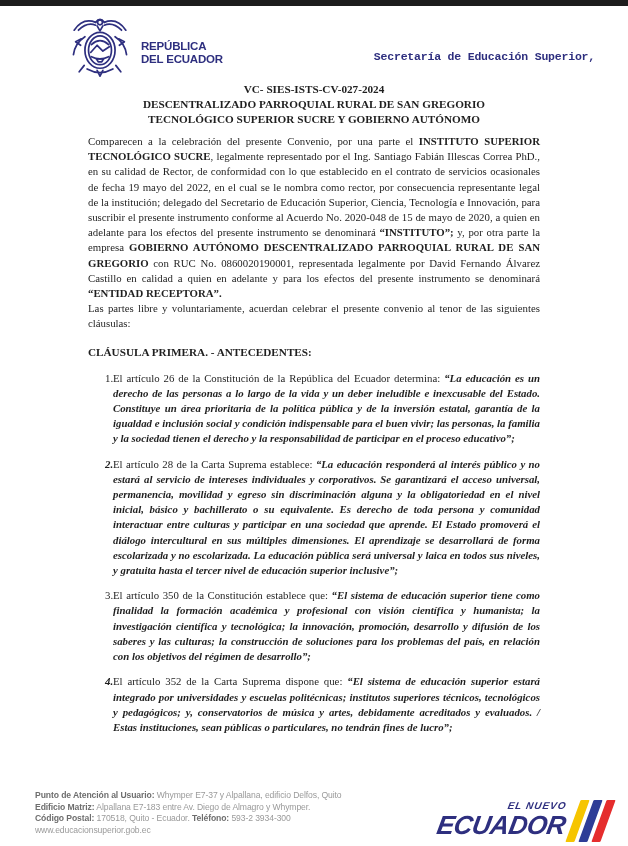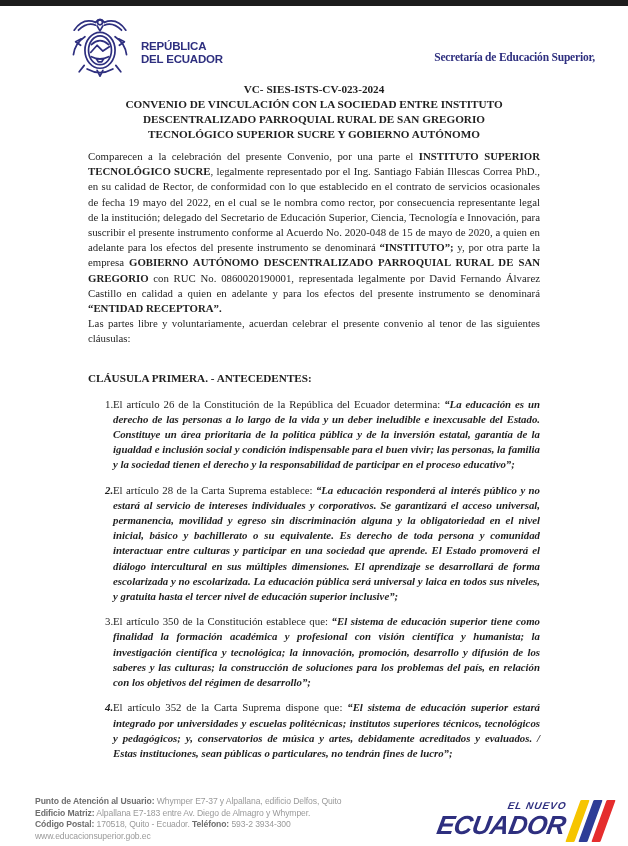--- a/index.html
+++ b/index.html
@@ -35,21 +35,21 @@
   .brand-text {
     font-family: "Liberation Sans", sans-serif;
     font-weight: bold;
     font-size: 11.5px;
     line-height: 13px;
     color: #2e2f7f;
     letter-spacing: -0.2px;
     margin-top: 14px;
   }
   .secretaria {
-    font-family: Liberation Serif, serif;
+    font-family: Liberation Mono, monospace;
     font-weight: bold;
     font-size: 11.5px;
     line-height: 14px;
     color: #2e2f7f;
     text-align: right;
     letter-spacing: -0.2px;
     margin-top: 22px;
   }
   
   .content {
@@ -66,21 +66,21 @@
   .para {
     font-size: 10.8px;
     line-height: 15.2px;
     text-align: justify;
   }
   .intro { margin-top: 7px; }
   .clause-heading {
     font-weight: bold;
     font-size: 11.2px;
     line-height: 15px;
-    margin-top: 24px;
+    margin-top: 13px;
   }
   .clause-list {
     list-style: none;
     margin-top: 11px;
   }
   .clause-item {
     display: flex;
     margin-bottom: 10px;
   }
   .clause-item .marker {
@@ -97,21 +97,21 @@
     text-align: justify;
   }
   .b { font-weight: bold; }
   .i { font-style: italic; font-weight: bold; }
   
   .footer {
     position: absolute;
     left: 35px; right: 16px; bottom: 4px;
     display: flex;
     justify-content: space-between;
-    align-items: flex-end;
+    align-items: flex-start;
   }
   .contact {
     font-family: "Liberation Sans", sans-serif;
     font-size: 8.6px;
     line-height: 11.5px;
     color: #9a9a9a;
     letter-spacing: -0.1px;
   }
   .contact .b { color: #6e6e6e; }
   .ne-logo {
@@ -192,22 +192,21 @@
         <div>REPÚBLICA</div>
         <div>DEL ECUADOR</div>
       </div>
     </div>
     <div class="secretaria">
       <div>Secretaría de Educación Superior,</div>
     </div>
   </header>
 
   <main class="content">
-    <div class="doc-title">VC- SIES-ISTS-CV-023-2024</div>
-    <div class="doc-title">CONVENIO DE VINCULACIÓN CON LA SOCIEDAD ENTRE INSTITUTO</div>
+    <div class="doc-title">VC- SIES-ISTS-CV-027-2024</div>
     <div class="doc-title">DESCENTRALIZADO PARROQUIAL RURAL DE SAN GREGORIO</div>
     <div class="doc-title">TECNOLÓGICO SUPERIOR SUCRE Y GOBIERNO AUTÓNOMO</div>
 
     <p class="para intro"><span>Comparecen a la celebración del presente Convenio, por una parte el </span><span class="b">INSTITUTO SUPERIOR TECNOLÓGICO SUCRE</span><span>, legalmente representado por el Ing. Santiago Fabián Illescas Correa PhD., en su calidad de Rector, de conformidad con lo que establecido en el contrato de servicios ocasionales de fecha 19 mayo del 2022, en el cual se le nombra como rector, por consecuencia representante legal de la institución; delegado del Secretario de Educación Superior, Ciencia, Tecnología e Innovación, para suscribir el presente instrumento conforme al Acuerdo No. 2020-048 de 15 de mayo de 2020, a quien en adelante para los efectos del presente instrumento se denominará </span><span class="b">“INSTITUTO”;</span><span> y, por otra parte la empresa </span><span class="b">GOBIERNO AUTÓNOMO DESCENTRALIZADO PARROQUIAL RURAL DE SAN GREGORIO</span><span> con RUC No. 0860020190001, representada legalmente por David Fernando Álvarez Castillo en calidad a quien en adelante y para los efectos del presente instrumento se denominará </span><span class="b">“ENTIDAD RECEPTORA”.</span></p>
     <p class="para">Las partes libre y voluntariamente, acuerdan celebrar el presente convenio al tenor de las siguientes cláusulas:</p>
 
     <p class="clause-heading">CLÁUSULA PRIMERA. - ANTECEDENTES:</p>
 
     <ol class="clause-list">
       <li class="clause-item">

